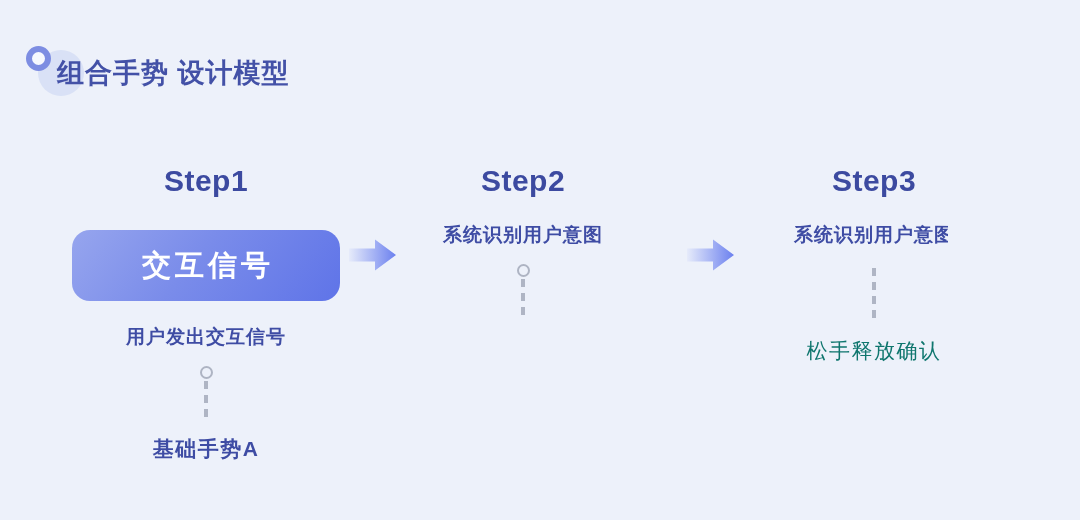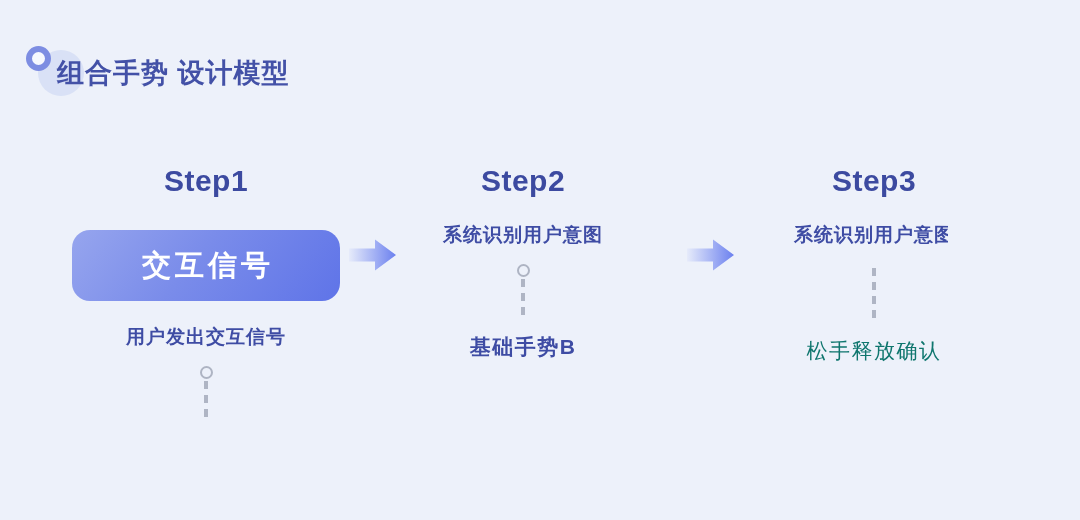--- a/index.html
+++ b/index.html
@@ -102,40 +102,40 @@
   <h1 class="page-title">组合手势 设计模型</h1>
 
   <section class="step-col col-1">
     <div class="step-head">Step1</div>
     <div class="pill">交互信号</div>
     <div class="desc">用户发出交互信号</div>
     <div class="connector">
       <span class="dot-ring"></span>
       <span class="dashes"></span>
     </div>
+    <div class="bottom-label">基础手势A</div>
   </section>
 
   <svg class="arrow arrow-1" viewBox="0 0 47 36">
     <defs>
       <linearGradient id="arrowGrad1" x1="0" y1="0" x2="1" y2="0">
         <stop offset="0" stop-color="#E6EBFA"></stop>
         <stop offset="1" stop-color="#6B80EF"></stop>
       </linearGradient>
     </defs>
     <path d="M0,11.5 L26,11.5 L26,2.5 L47,18 L26,33.5 L26,24.5 L0,24.5 Z" fill="url(#arrowGrad1)"></path>
   </svg>
 
   <section class="step-col col-2">
     <div class="step-head">Step2</div>
     <div class="desc">系统识别用户意图</div>
     <div class="connector">
       <span class="dot-ring"></span>
       <span class="dashes"></span>
     </div>
-    <div class="bottom-label">基础手势B</div>
   </section>
 
   <svg class="arrow arrow-2" viewBox="0 0 47 36">
     <defs>
       <linearGradient id="arrowGrad2" x1="0" y1="0" x2="1" y2="0">
         <stop offset="0" stop-color="#E6EBFA"></stop>
         <stop offset="1" stop-color="#6B80EF"></stop>
       </linearGradient>
     </defs>
     <path d="M0,11.5 L26,11.5 L26,2.5 L47,18 L26,33.5 L26,24.5 L0,24.5 Z" fill="url(#arrowGrad2)"></path>

